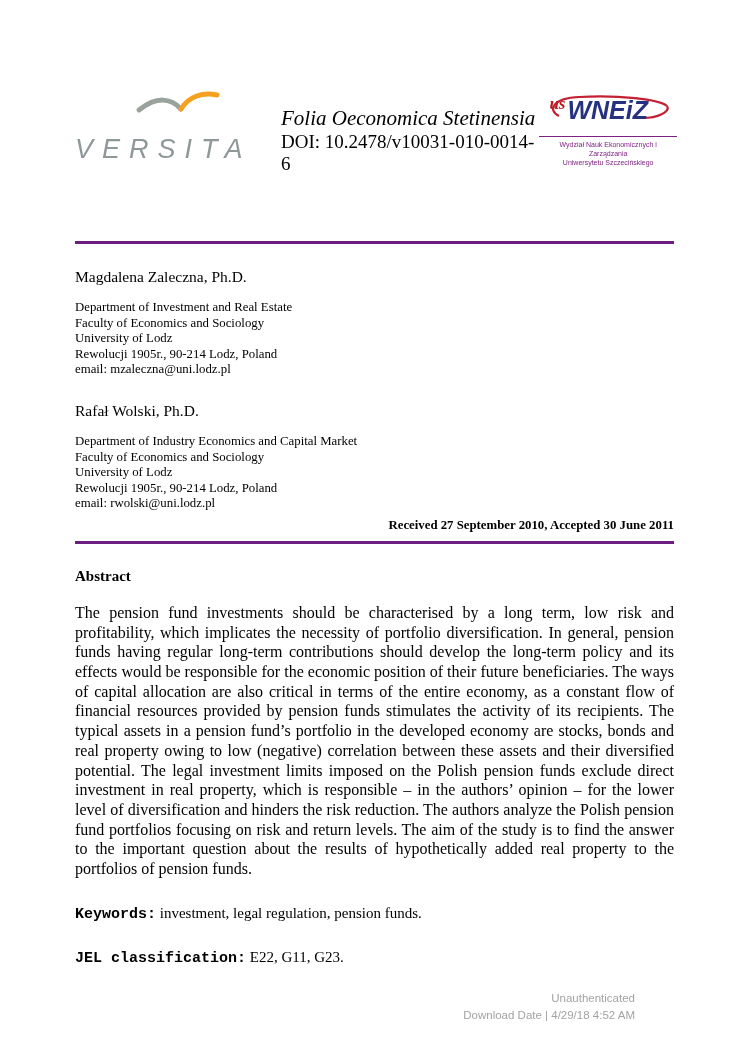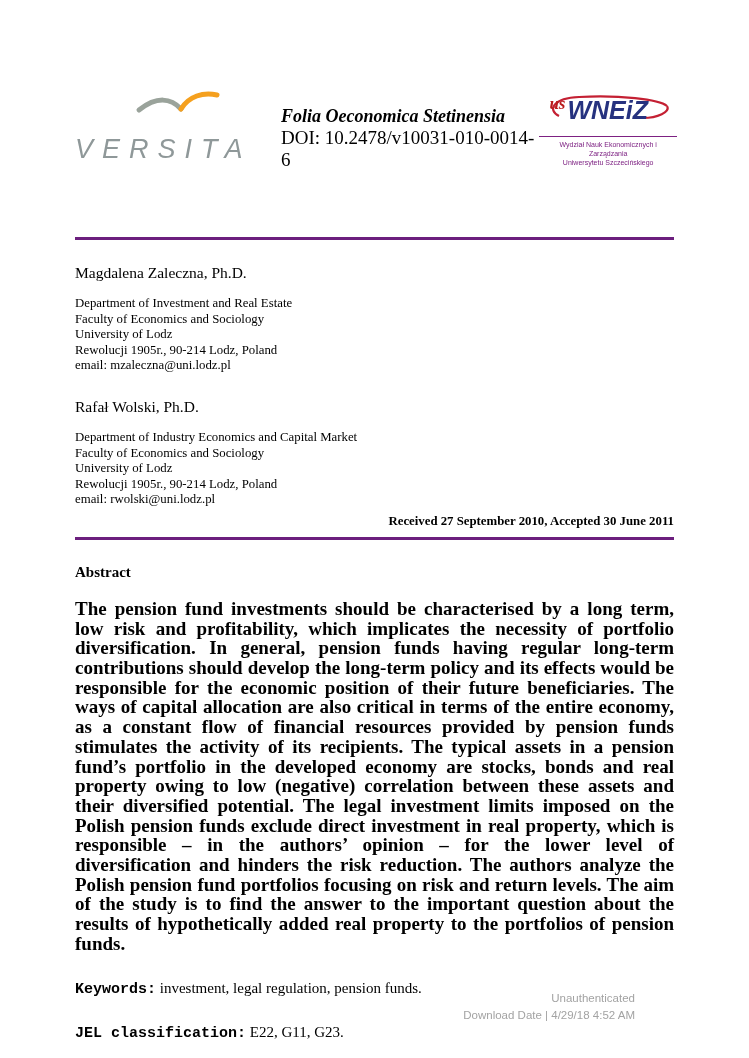--- a/index.html
+++ b/index.html
@@ -28,22 +28,22 @@
     font-family: "Liberation Sans", sans-serif;
     font-size: 27px;
     color: #8f9899;
     letter-spacing: 9px;
     margin-top: 16px;
     white-space: nowrap;
     font-style: italic;
   }
   .journal-block { margin-left: 56px; padding-top: 16px; }
   .journal-name {
-    font-size: 18px;
-    font-weight: bold;
+    font-size: 21px;
+    font-weight: normal;
     font-style: italic;
   }
   .journal-doi { font-size: 19px; }
 
   .wneiz { margin-left: auto; width: 140px; text-align: center; }
   .wneiz-logo { position: relative; height: 44px; }
   .wneiz-us {
     position: absolute; left: 10px; top: 4px;
     font-style: italic; color: #b91c1c;
     font-size: 17px; font-weight: bold;
@@ -85,24 +85,23 @@
     text-align: right;
     font-weight: bold;
     font-size: 12.8px;
     margin-top: 6px;
   }
 
   
   .abstract-heading { font-weight: bold; font-size: 15px; margin-top: 24px; }
   .abstract-text {
     margin-top: 18px;
-    font-size: 19px;
+    font-size: 16px;
     line-height: 19.7px;
     text-align: justify;
-    font-weight: bold;
   }
   .kv-line { margin-top: 26px; font-size: 15px; }
   .kv-label { font-weight: bold; font-family: Liberation Mono, monospace; }
 
   
   .footer-stamp {
     position: absolute;
     right: 114px; bottom: 34px;
     text-align: right;
     font-family: "Liberation Sans", sans-serif;

